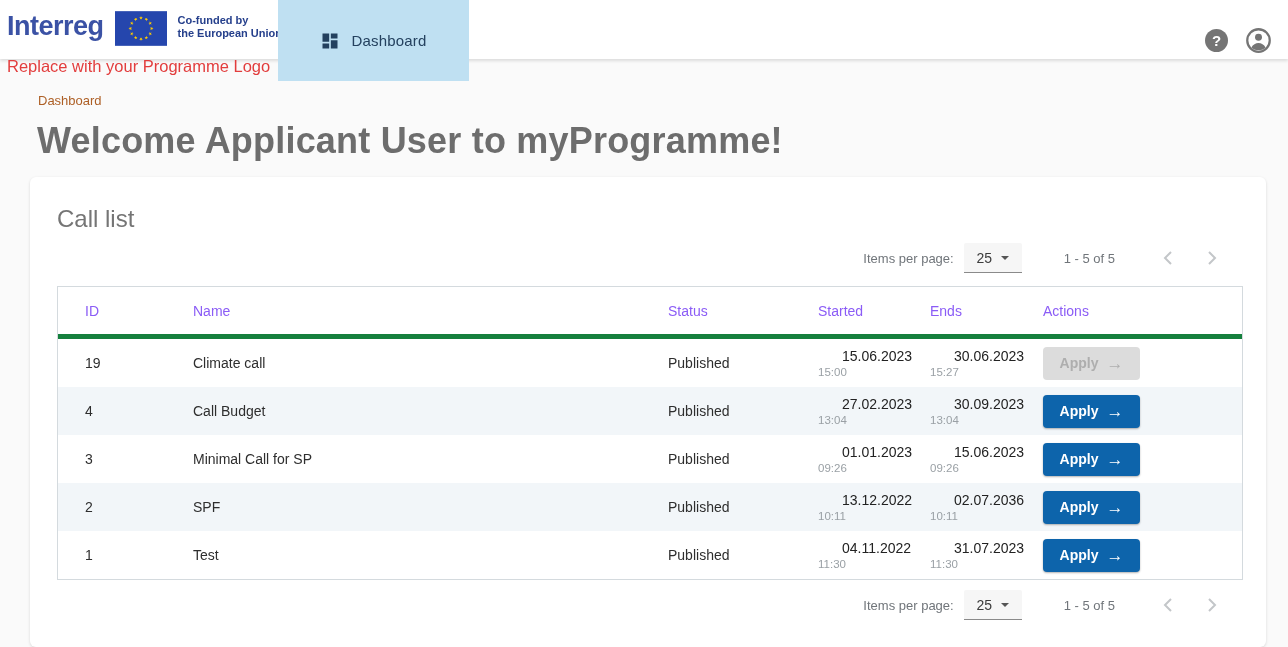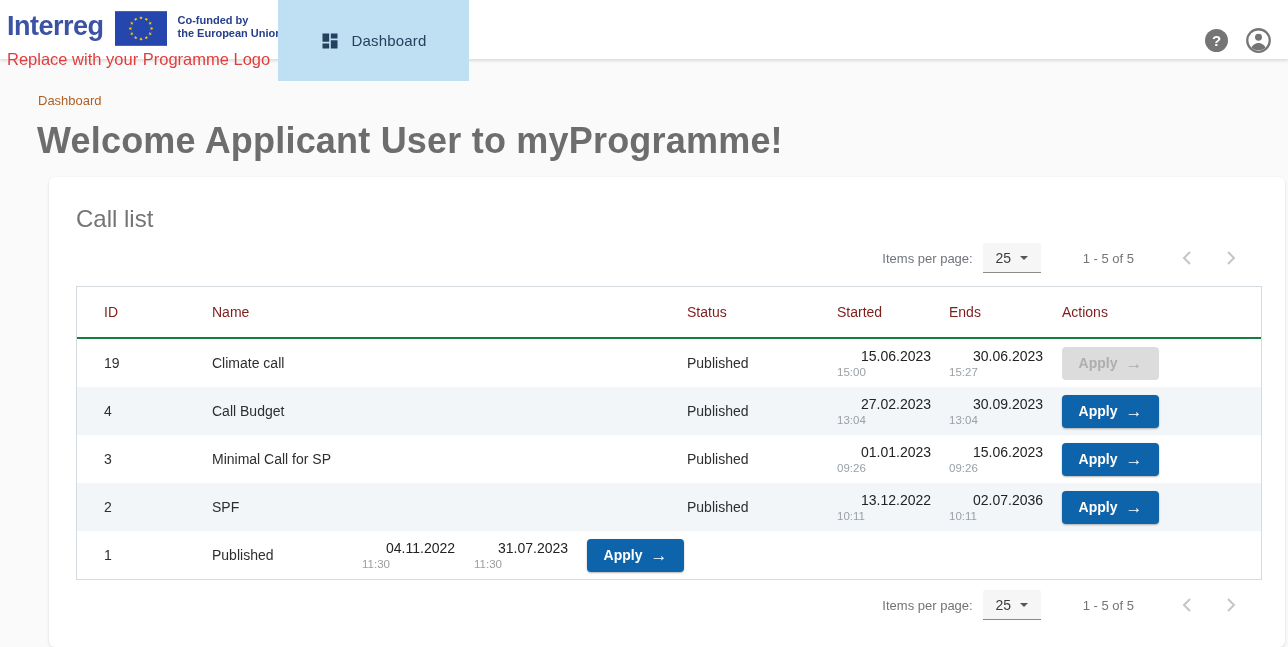--- a/index.html
+++ b/index.html
@@ -10,21 +10,21 @@
   }
 
   
   .app-header { position:absolute; top:0; left:0; width:1288px; height:59px;
     background:#ffffff; box-shadow:0 2px 3px rgba(0,0,0,0.12); z-index:10; }
   .logo-wrap { position:absolute; left:7px; top:9px; }
   .logo-row { display:flex; align-items:flex-start; gap:11px; }
   .brand { font-size:27px; font-weight:bold; color:#3b52a5; line-height:34px; letter-spacing:-0.5px; }
   .flag { margin-top:2px; }
   .cofunded { font-size:11px; font-weight:bold; color:#26408c; line-height:13px; margin-top:5px; }
-  .replace-text { color:#e23d3d; font-size:16.5px; margin-top:0; white-space:nowrap; }
+  .replace-text { color:#e23d3d; font-size:16.5px; margin-top:7px; white-space:nowrap; }
 
   .dash-tab { position:absolute; left:278px; top:0; width:191px; height:81px;
     background:#bfe0f2; display:flex; align-items:center; justify-content:center;
     gap:11px; cursor:pointer; }
   .dash-tab svg { width:20px; height:20px; fill:#24415f; }
   .dash-label { font-size:15px; color:#24415f; font-weight:500; letter-spacing:0.2px; }
 
   .header-right { position:absolute; right:16px; top:0; height:81px;
     display:flex; align-items:center; gap:17px; }
   .lang-field { width:148px; display:flex; justify-content:space-between; align-items:center;
@@ -35,21 +35,21 @@
   .help-icon { width:23px; height:23px; border-radius:50%; background:#757575; color:#fff;
     font-weight:bold; font-size:15px; display:flex; align-items:center; justify-content:center;
     cursor:pointer; }
   .account-icon { cursor:pointer; display:flex; }
 
   
   .breadcrumb { position:absolute; left:38px; top:93px; font-size:13px; color:#ad5f25; cursor:pointer; }
   .page-title { position:absolute; left:37px; top:120px; font-size:36px; font-weight:700;
     color:#6d6d6d; letter-spacing:0.2px; }
 
-  .card { position:absolute; left:49px; top:177px; width:1236px; height:470px;
+  .card { position:absolute; left:30px; top:177px; width:1236px; height:470px;
     background:#ffffff; border-radius:6px; box-shadow:0 1px 3px rgba(0,0,0,0.14); }
   .card-title { margin:28px 0 0 27px; font-size:24px; font-weight:300; color:#757575; }
 
   
   .paginator { display:flex; align-items:center; justify-content:flex-end;
     margin-right:47px; height:34px; color:#70757a; font-size:13px; }
   .paginator.top { margin-top:8px; }
   .paginator.bottom { margin-top:8px; }
   .pg-select { margin-left:10px; width:58px; height:30px; background:#f6f6f6;
     border-bottom:1px solid #8a8a8a; border-radius:2px 2px 0 0; cursor:pointer;
@@ -58,21 +58,21 @@
   .pg-select .dd-arrow { border-left-width:4px; border-right-width:4px; border-top-width:4px; border-top-color:#555; }
   .pg-range { margin-left:42px; }
   .pg-btn { background:none; border:none; cursor:pointer; display:flex; align-items:center; }
   .pg-btn.prev { margin-left:46px; }
   .pg-btn.next { margin-left:26px; }
   .pg-btn svg { stroke:#c3c6c9; }
 
   
   .tbl { margin:11px 23px 0 27px; border:1px solid #d4dade; }
   .thead, .trow { display:flex; align-items:center; font-size:14px; }
-  .thead { height:52px; border-bottom:2px solid #15803d; color:#7f1d1d; }
+  .thead { height:52px; border-bottom:5px solid #15803d; color:#8b5cf6; }
   .trow { height:48px; background:#fff; color:#2e2e2e; }
   .trow.alt { background:#f2f6f9; }
   .c-id { width:135px; padding-left:27px; }
   .c-name { width:475px; }
   .c-status { width:150px; }
   .c-started { width:112px; }
   .c-ends { width:113px; }
   .c-actions { flex:1; }
   .date-main { font-size:14px; color:#222; line-height:17px;margin-left:24px; }
   .date-sub { font-size:11.5px; color:#9aa0a5; line-height:14px; }
@@ -250,20 +250,21 @@
     <div class="c-actions">
       <button class="apply-btn">
         <span>Apply</span>
         <span class="arrow">→</span>
       </button>
     </div>
   </div>
 
   <div class="trow">
     <div class="c-id">1</div>
+    <div class="c-name">Test</div>
     <div class="c-status">Published</div>
     <div class="c-started">
       <div class="date-main">04.11.2022</div>
       <div class="date-sub">11:30</div>
     </div>
     <div class="c-ends">
       <div class="date-main">31.07.2023</div>
       <div class="date-sub">11:30</div>
     </div>
     <div class="c-actions">

